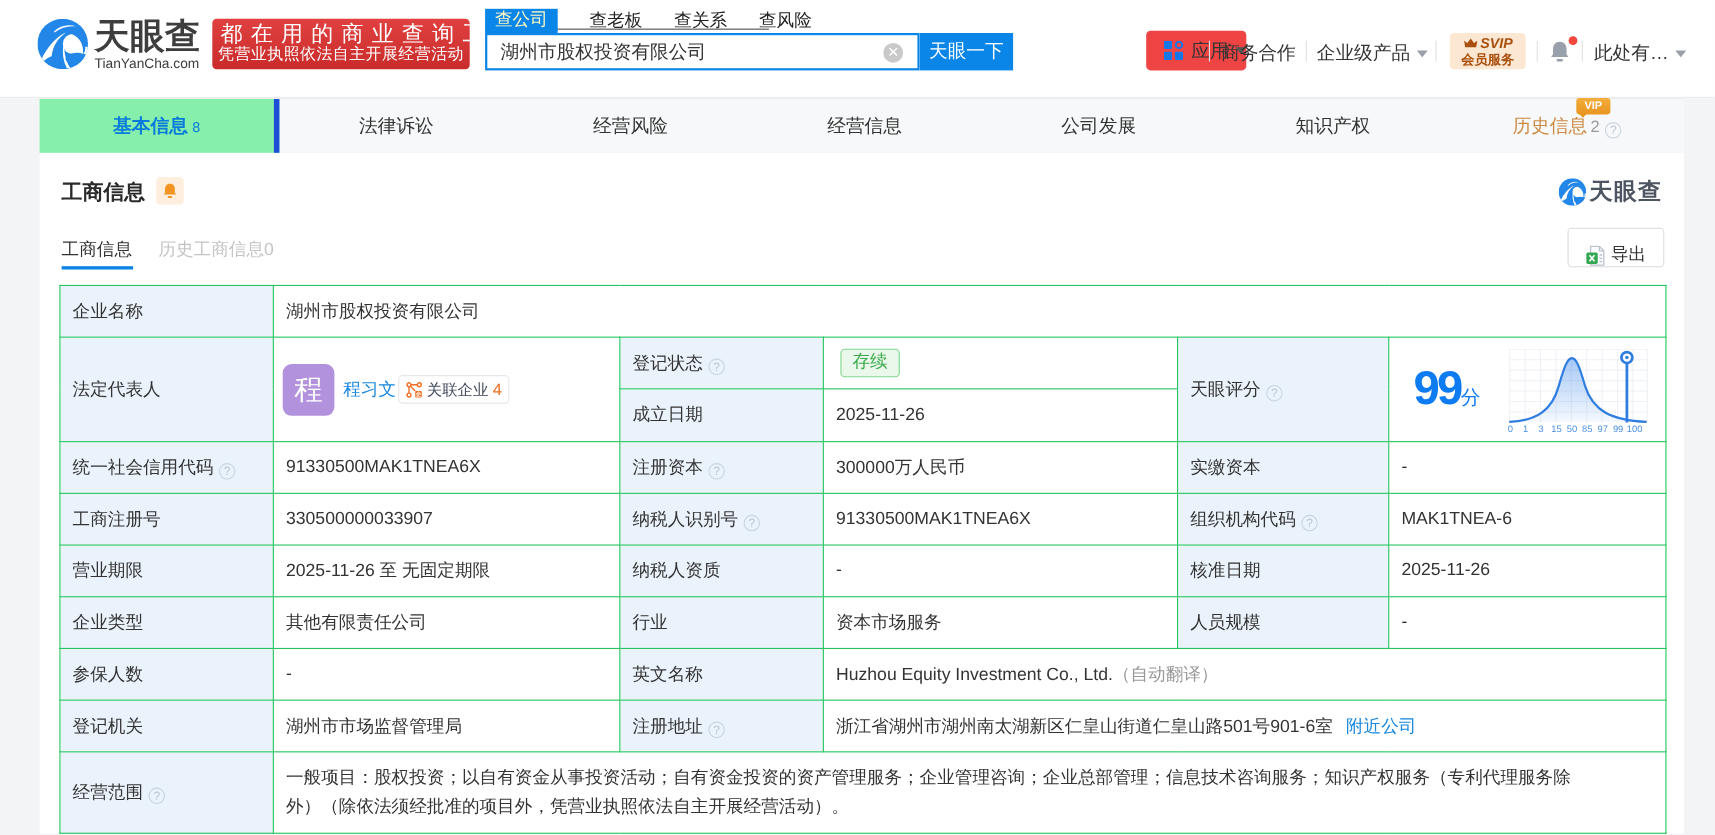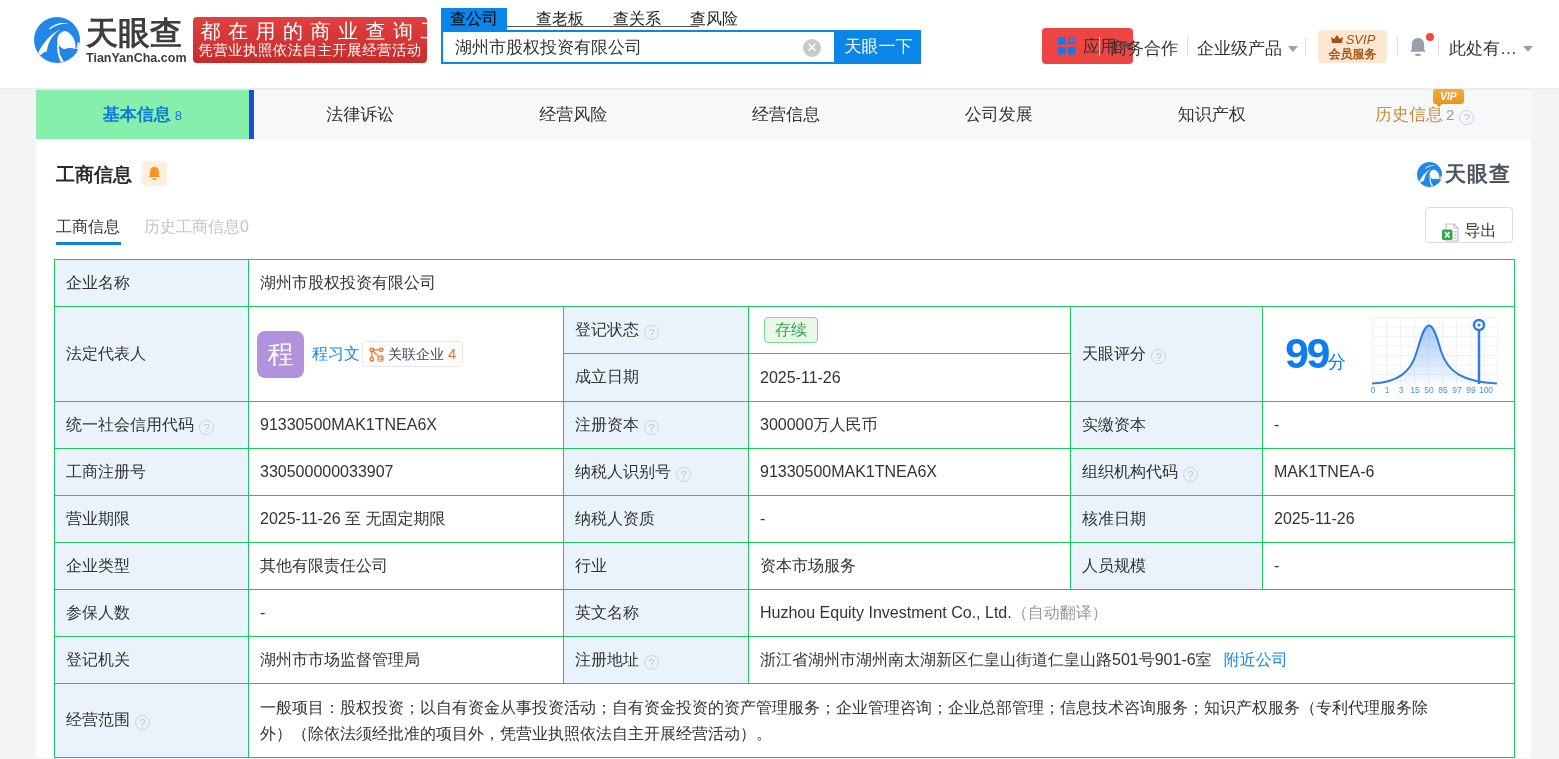--- a/index.html
+++ b/index.html
@@ -1,51 +1,51 @@
 <!DOCTYPE html>
 <html lang="zh"><head>
 <meta charset="utf-8">
 <style>
 *{margin:0;padding:0;box-sizing:border-box}
 html,body{width:1559px;height:759px;overflow:hidden;font-family:"Liberation Sans",sans-serif;background:#f3f4f6;-webkit-font-smoothing:antialiased}
 .hdr{position:relative;width:1559px;height:89px;background:#fff;border-bottom:1px solid #ebebeb}
 .abs{position:absolute}
 
 .brandcn{font-size:32px;font-weight:bold;color:#3d3d3d;letter-spacing:0;line-height:33px}
-.brandén{font-size:12.5px;font-weight:bold;color:#3d3d3d;letter-spacing:0;margin-top:1px}
+.brandén{font-size:12.5px;font-weight:normal;color:#3d3d3d;letter-spacing:0;margin-top:1px}
 .redbox{left:193px;top:17px;width:234px;height:46px;border-radius:4px;background:linear-gradient(180deg,#e04040,#c92b2b);color:#fff;text-align:center;padding-top:5px}
 .red1{font-size:20px;letter-spacing:7.5px;text-indent:7.5px;line-height:19px;white-space:nowrap}
 .red2{font-size:14.5px;letter-spacing:.4px;line-height:19px;white-space:nowrap}
 
 .stabs{left:441px;top:8px;height:22px;display:flex;align-items:center;font-size:16px;color:#222}
-.stab-act{background:#0a85e8;color:#000000;height:22px;line-height:22px;padding:0 9px}
+.stab-act{background:#0a85e8;color:#fef9c3;height:22px;line-height:22px;padding:0 9px}
 .stab{margin-left:29px}
 .srow{left:441px;top:30px;height:34px;display:flex}
 .sinput{width:395px;height:34px;border:2px solid #0a85e8;background:#fff;font-size:17px;color:#333;padding-left:12px;display:flex;align-items:center;position:relative}
 .sclear{position:absolute;right:13px;top:7px;width:18px;height:18px;border-radius:50%;background:#c9c9c9;color:#fff;font-size:13px;line-height:18px;text-align:center}
 .sbtn{width:85px;height:34px;background:#0a85e8;color:#fff;font-size:17px;line-height:34px;text-align:center}
 
 .appchip{left:1042px;top:28px;width:91px;height:36px;background:#ef4444;border-radius:4px;display:flex;align-items:center;justify-content:flex-end;font-size:17px;color:#333}
 .navtxt{font-size:17px;color:#333;top:37px}
 .sep{top:37px;width:1px;height:19px;background:#e0e0e0}
 .caret{display:inline-block;width:0;height:0;border-left:5px solid transparent;border-right:5px solid transparent;border-top:6px solid #555;margin-left:6px;vertical-align:2px}
 .caretg{border-top-color:#9aa0a8}
 .svip{left:1318px;top:30px;width:69px;height:33px;background:#fbe7d2;border-radius:4px;color:#a9500e;text-align:center;padding-top:2px}
-.svip1{font-size:13px;font-weight:normal;font-style:italic;line-height:15px}
+.svip1{font-size:13px;font-weight:bold;font-style:italic;line-height:15px}
 .svip2{font-size:12px;font-weight:bold;line-height:14px;font-style:normal}
 .reddot{position:absolute;left:1426px;top:33px;width:8px;height:8px;border-radius:50%;background:#f4483d}
 
 .tabbar{margin-left:36px;width:1495px;height:50px;background:#f7f8f9;border-top:1px solid #ececec;display:flex}
 .tab{flex:1;text-align:center;line-height:49px;font-size:17px;color:#333}
 .tab-act{background:#86efac;color:#0a7bdb;font-weight:bold;border-right:5px solid #1d4ed8}
 .cnt8{font-size:13px;font-weight:normal;color:#0a7bdb;margin-left:4px}
 .tab-his{color:#cd8a41;position:relative}
 .cnt2{font-size:15px;color:#999;margin-left:3px}
 .qm{display:inline-block;width:15px;height:15px;border-radius:50%;border:1px solid #c9d4e0;color:#b9c6d4;font-size:11px;line-height:14px;text-align:center;margin-left:5px;vertical-align:-2px;font-weight:normal}
-.vipbadge{position:absolute;left:58px;top:-16px;width:31px;height:15px;background:linear-gradient(180deg,#f2ae3c,#e8951f);border-radius:3px;color:#fff;font-size:10px;font-weight:bold;font-style:italic;line-height:15px;text-align:center}
+.vipbadge{position:absolute;left:58px;top:-16px;width:31px;height:15px;background:linear-gradient(180deg,#f2ae3c,#e8951f);border-radius:3px;color:#fff;font-size:10px;font-weight:bold;line-height:15px;text-align:center}
 .vipbadge:after{content:"";position:absolute;left:2px;bottom:-3px;border-left:4px solid transparent;border-right:4px solid transparent;border-top:4px solid #e8951f}
 
 .card{position:relative;margin-left:36px;width:1495px;height:619px;background:#fff}
 .sectitle{position:absolute;left:20px;top:23px;font-size:19px;font-weight:bold;color:#2a2a2a}
 .bellchip{position:absolute;left:106px;top:22px;width:25px;height:25px;background:#fdeedd;border-radius:4px;display:flex;align-items:center;justify-content:center}
 .minilogo{position:absolute;left:1381px;top:21px;display:flex;align-items:center}
 .minilogotxt{font-size:21px;font-weight:bold;color:#4d5562;margin-left:3px;letter-spacing:1px}
 .subtab1{position:absolute;left:20px;top:78px;font-size:16px;color:#333}
 .subline{position:absolute;left:20px;top:103px;width:65px;height:3px;background:#0c82e6}
 .subtab2{position:absolute;left:108px;top:78px;font-size:16px;color:#c4c4c4}

